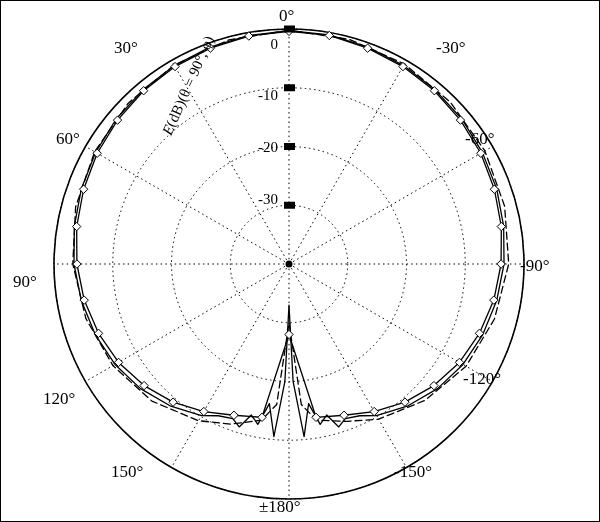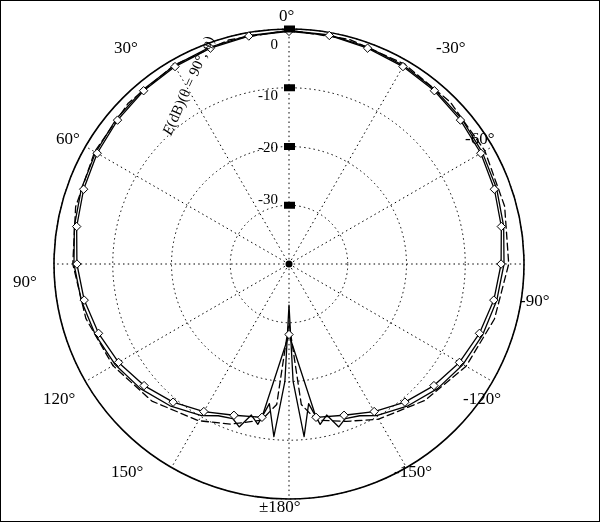--- a/index.html
+++ b/index.html
@@ -123,22 +123,22 @@
   </svg>
 
   <div class="ang-label" style="left:278px; top:5px;">0°</div>
   <div class="ang-label" style="left:113px; top:37px;">30°</div>
   <div class="ang-label" style="left:47px; top:128px;margin-left:8px;">60°</div>
   <div class="ang-label" style="left:12px; top:255px;margin-top:16px;">90°</div>
   <div class="ang-label" style="left:42px; top:388px;text-align:right;">120°</div>
   <div class="ang-label" style="left:110px; top:461px;">150°</div>
   <div class="ang-label" style="left:258px; top:496px;">±180°</div>
   <div class="ang-label" style="left:393px; top:461px;">-150°</div>
-  <div class="ang-label" style="left:462px; top:388px;">-120°</div>
-  <div class="ang-label" style="left:519px; top:255px;margin-top:35px;">-90°</div>
+  <div class="ang-label" style="left:462px; top:368px;">-120°</div>
+  <div class="ang-label" style="left:519px; top:255px;">-90°</div>
   <div class="ang-label" style="left:464px; top:128px;">-60°</div>
   <div class="ang-label" style="left:392px; top:37px;margin-left:43px;">-30°</div>
 
   <div class="rad-label" style="left:249px; top:35px; width:28px;">0</div>
   <div class="rad-label" style="left:249px; top:86px; width:28px;">-10</div>
   <div class="rad-label" style="left:249px; top:138px; width:28px;">-20</div>
   <div class="rad-label" style="left:249px; top:190px; width:28px;">-30</div>
 
   <div class="axis-title" style="left:158px; top:130px; width:160px; transform:rotate(-66deg); transform-origin:left top;">
     <span class="ital">E</span><span>(dB)</span><span>(θ = 90°, φ)</span>

